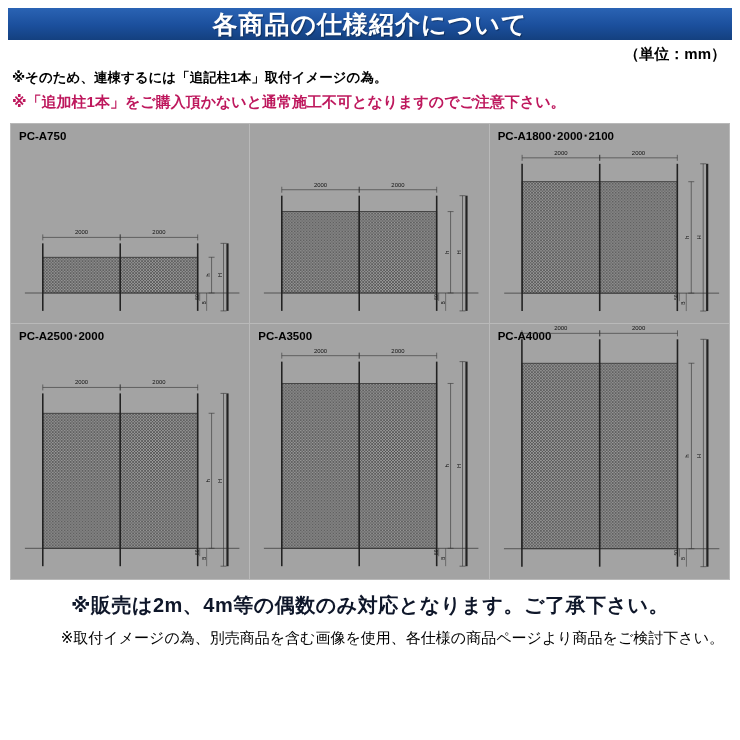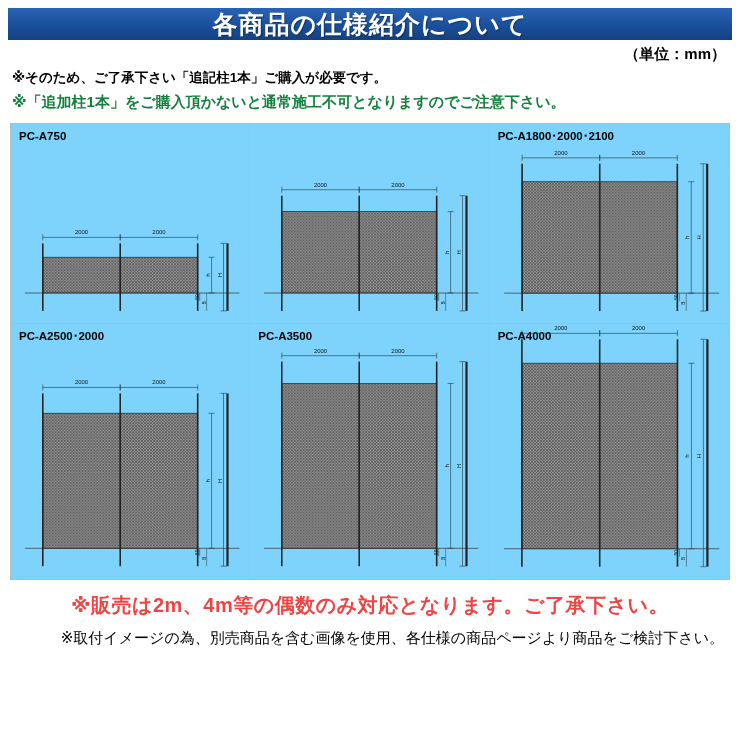--- a/index.html
+++ b/index.html
@@ -27,51 +27,51 @@
   }
   .unit-line{
     text-align:right;
     margin:5px 14px 0 0;
     font-size:15px;font-weight:bold;
   }
 
   
   .notes{margin:4px 12px 0 12px;}
   .note{font-size:13.5px;line-height:1.55;font-weight:bold;white-space:nowrap;}
-  .note.red{color:#15803d;font-size:15px;line-height:1.75;}
+  .note.red{color:#be185d;font-size:15px;line-height:1.75;}
 
   
   .grid{
     margin:8px 10px 0 10px;
     border:1px solid #b9b9b9;
     display:grid;
     grid-template-columns:1fr 1fr 1fr;
     grid-template-rows:200px 255px;
-    background:#7dd3fc;
+    background:#a3a3a3;
   }
   .cell{
     border-right:1px solid #b9b9b9;
     border-bottom:1px solid #b9b9b9;
     position:relative;
     overflow:hidden;
   }
   .cell:nth-child(3n){border-right:none;text-decoration:underline;}
   .cell:nth-child(n+4){border-bottom:none;}
   .cell-title{
     position:absolute;top:6px;left:8px;
     font-size:11.5px;font-weight:bold;letter-spacing:0;
     white-space:nowrap;
   }
   .fig{position:absolute;left:0;top:0;width:100%;height:100%;}
 
   
   .footer-red{
     margin:12px 10px 0 10px;
     text-align:center;
-    color:#ef4444;
+    color:#0f172a;
     font-size:20px;
     font-weight:bold;
     letter-spacing:0.5px;
   }
   .footer-note{
     margin:10px 16px 0 0;
     text-align:right;
     font-size:15px;
   }
 </style>
@@ -80,21 +80,21 @@
 
 <div class="page">
 
   <div class="header">
     <div class="header-title">各商品の仕様紹介について</div>
   </div>
 
   <div class="unit-line">（単位：mm）</div>
 
   <div class="notes">
-    <div class="note">※そのため、ご了承下さい「追記柱1本」ご購入が必要です。</div>
+    <div class="note">※そのため、連棟するには「追記柱1本」取付イメージの為。</div>
     <div class="note red">※「追加柱1本」をご購入頂かないと通常施工不可となりますのでご注意下さい。</div>
   </div>
 
   <div class="grid">
 
     <div class="cell">
       <div class="cell-title">PC-A750</div>
       <svg class="fig" viewBox="0 0 240 200" preserveAspectRatio="xMidYMid meet">
           <defs>
             <pattern id="mesh0" width="3" height="3" patternUnits="userSpaceOnUse">

